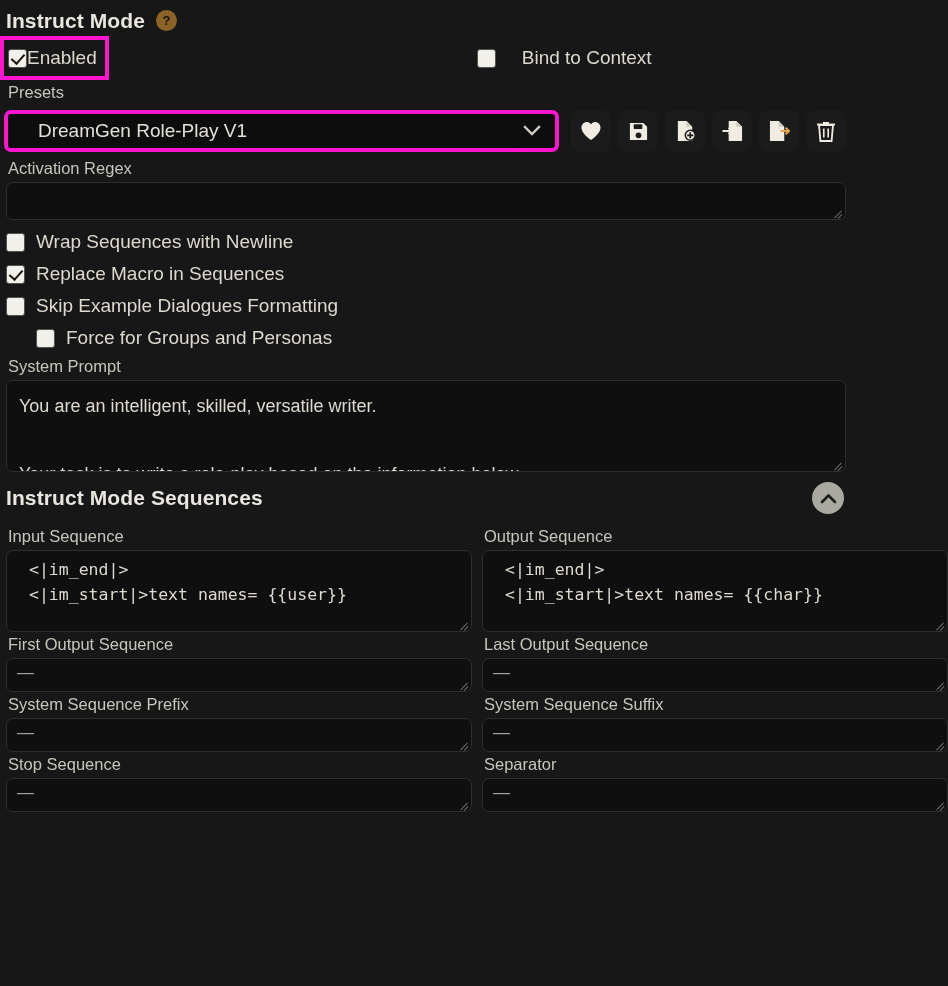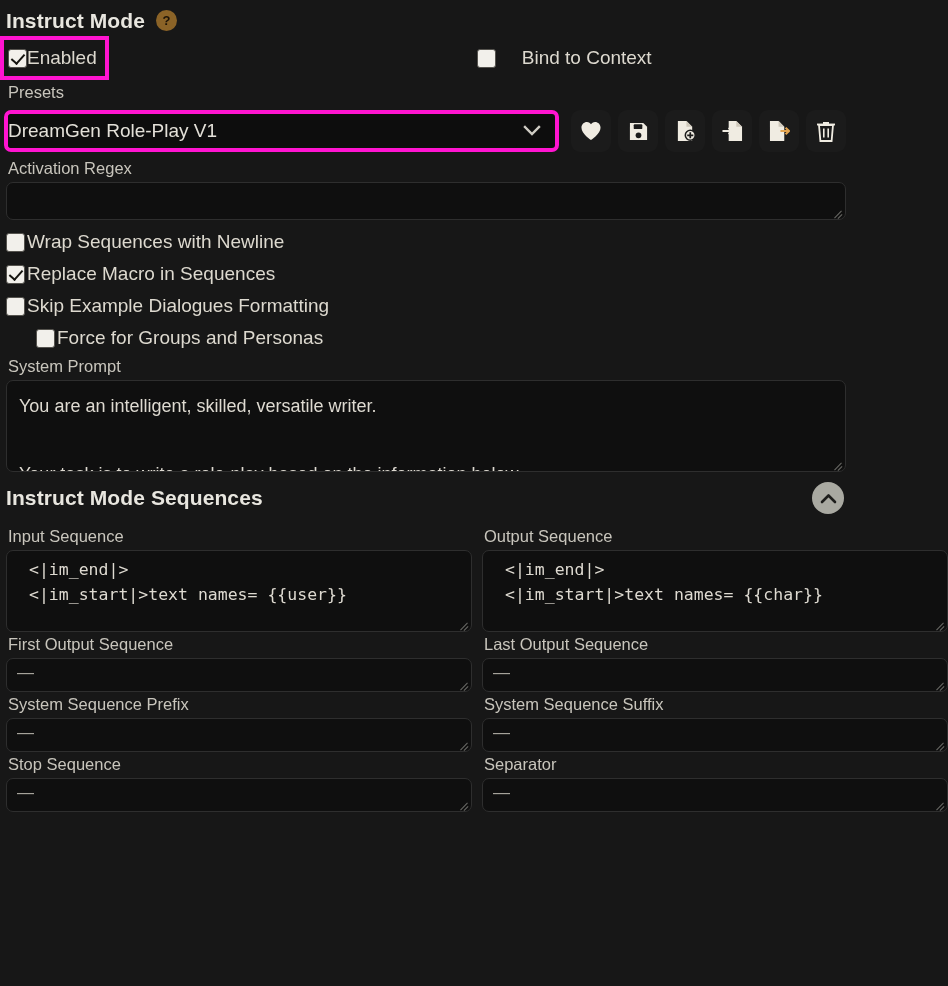--- a/index.html
+++ b/index.html
@@ -43,21 +43,21 @@
     display: flex; align-items: center; justify-content: center;
     line-height: 1;
     cursor: pointer;
     flex: none;
   }
 
   
   .cb-row {
     display: flex;
     align-items: center;
-    gap: 2px;
+    gap: 11px;
     height: 32px;
   }
   .cbx {
     width: 19px; height: 19px;
     background: #f2f0eb;
     border: 1px solid #55534e;
     border-radius: 3px;
     position: relative;
     flex: none;
     cursor: pointer;
@@ -122,21 +122,21 @@
   }
   .select-box {
     flex: 1;
     height: 100%;
     background: #0d0d0d;
     border: none;
     color: #e3e0d8;
     font-size: 19px;
     display: flex;
     align-items: center;
-    padding: 0 0;
+    padding: 0 30px;
     cursor: pointer;
     border-radius: 4px;
   }
   .chev-down {
     width: 30px;
     display: flex; align-items: center; justify-content: center;
     margin-right: 8px;
     cursor: pointer;
   }
   .icon-btns {

